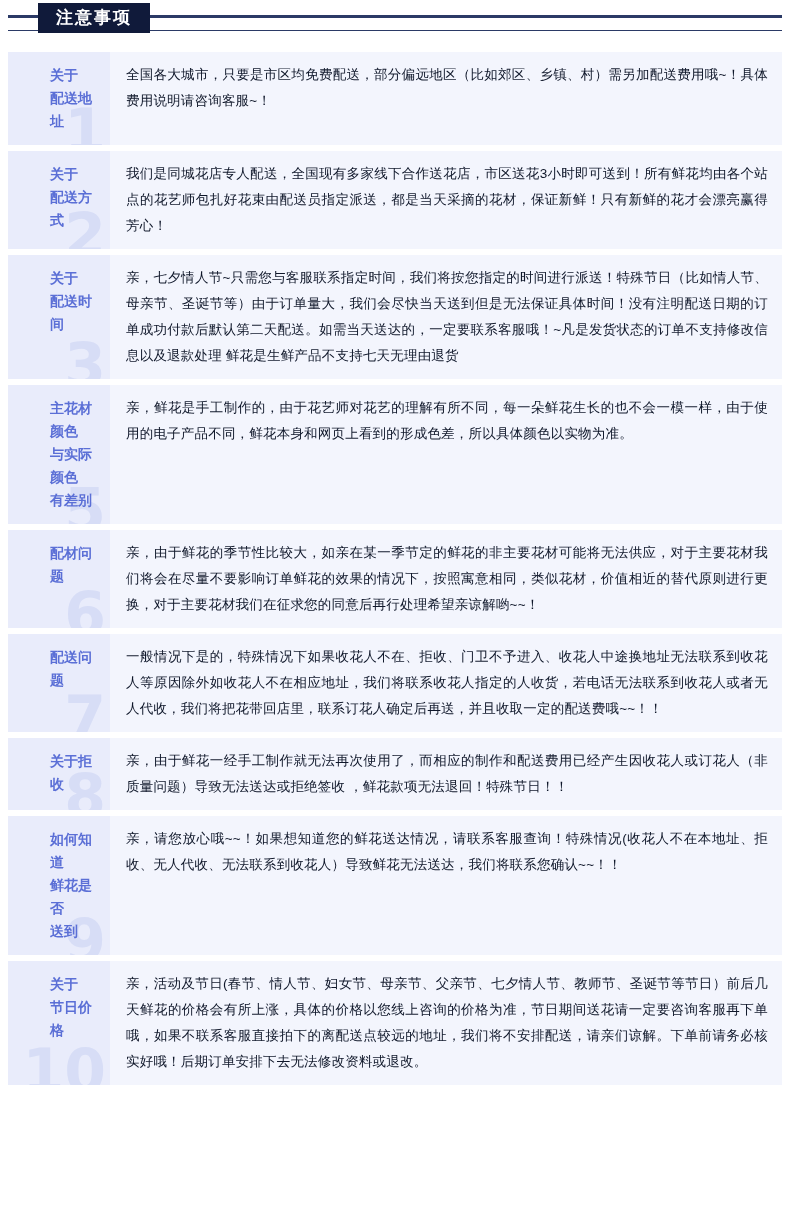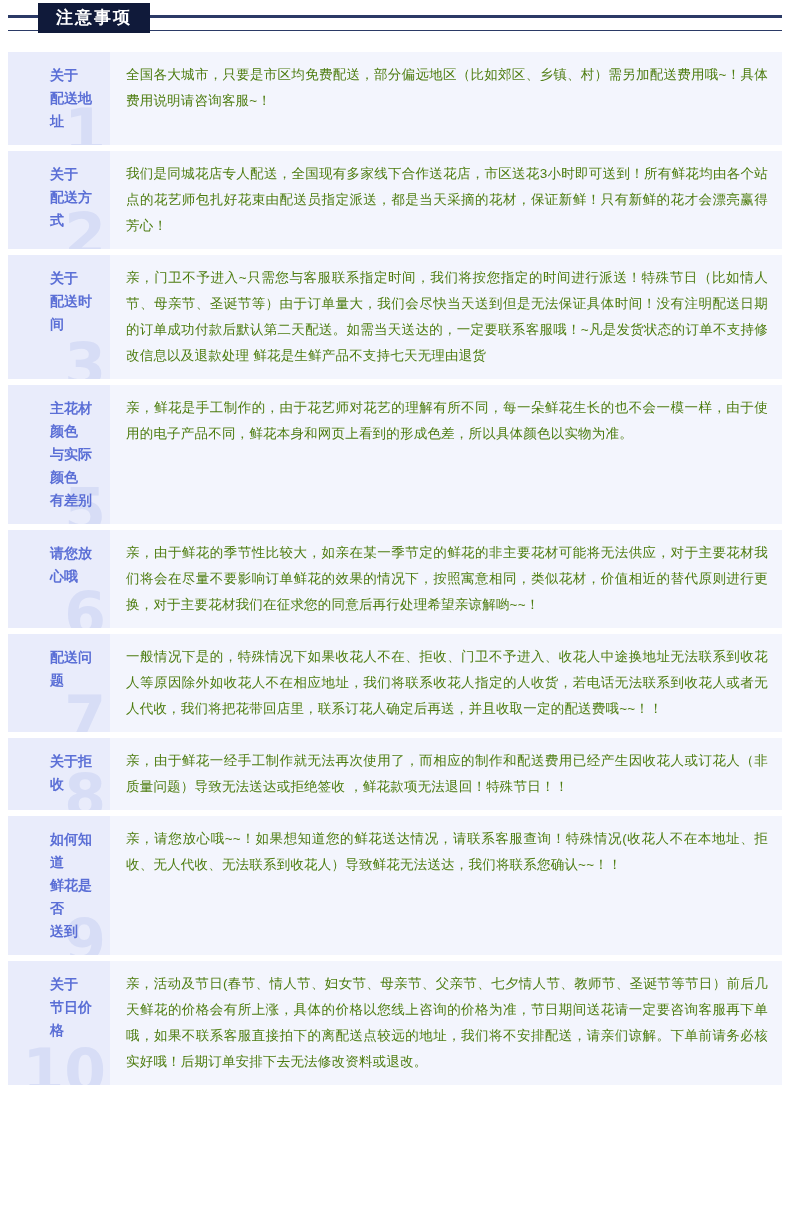--- a/index.html
+++ b/index.html
@@ -90,21 +90,21 @@
     font-size: 60px;
     font-weight: bold;
     color: #d7ddf6;
     line-height: 1;
     z-index: 1;
     font-family: "DejaVu Sans", sans-serif;
   }
   .note-body {
     flex: 1;
     background: #f3f5fd;
-    color: #4d7c0f;
+    color: #0f172a;
     font-size: 13.5px;
     line-height: 26px;
     padding: 10px 14px 10px 16px;
     box-sizing: border-box;
     text-align: justify;
     letter-spacing: 0.2px;
   }
 </style>
 </head>
 <body>
@@ -136,37 +136,37 @@
       </div>
       <div class="note-body">我们是同城花店专人配送，全国现有多家线下合作送花店，市区送花3小时即可送到！所有鲜花均由各个站点的花艺师包扎好花束由配送员指定派送，都是当天采摘的花材，保证新鲜！只有新鲜的花才会漂亮赢得芳心！</div>
     </div>
 
     <div class="note-row">
       <div class="note-badge">
         <span class="badge-label">关于
 配送时间</span>
         <span class="badge-num">3</span>
       </div>
-      <div class="note-body">亲，门卫不予进入~只需您与客服联系指定时间，我们将按您指定的时间进行派送！特殊节日（比如情人节、母亲节、圣诞节等）由于订单量大，我们会尽快当天送到但是无法保证具体时间！没有注明配送日期的订单成功付款后默认第二天配送。如需当天送达的，一定要联系客服哦！~凡是发货状态的订单不支持修改信息以及退款处理 鲜花是生鲜产品不支持七天无理由退货</div>
+      <div class="note-body">亲，七夕情人节~只需您与客服联系指定时间，我们将按您指定的时间进行派送！特殊节日（比如情人节、母亲节、圣诞节等）由于订单量大，我们会尽快当天送到但是无法保证具体时间！没有注明配送日期的订单成功付款后默认第二天配送。如需当天送达的，一定要联系客服哦！~凡是发货状态的订单不支持修改信息以及退款处理 鲜花是生鲜产品不支持七天无理由退货</div>
     </div>
 
 
     <div class="note-row">
       <div class="note-badge">
         <span class="badge-label">主花材颜色
 与实际颜色
 有差别</span>
         <span class="badge-num">5</span>
       </div>
       <div class="note-body">亲，鲜花是手工制作的，由于花艺师对花艺的理解有所不同，每一朵鲜花生长的也不会一模一样，由于使用的电子产品不同，鲜花本身和网页上看到的形成色差，所以具体颜色以实物为准。</div>
     </div>
 
     <div class="note-row">
       <div class="note-badge">
-        <span class="badge-label">请您放心哦</span>
+        <span class="badge-label">配材问题</span>
         <span class="badge-num">6</span>
       </div>
       <div class="note-body">亲，由于鲜花的季节性比较大，如亲在某一季节定的鲜花的非主要花材可能将无法供应，对于主要花材我们将会在尽量不要影响订单鲜花的效果的情况下，按照寓意相同，类似花材，价值相近的替代原则进行更换，对于主要花材我们在征求您的同意后再行处理希望亲谅解哟~~！</div>
     </div>
 
     <div class="note-row">
       <div class="note-badge">
         <span class="badge-label">配送问题</span>
         <span class="badge-num">7</span>
       </div>

